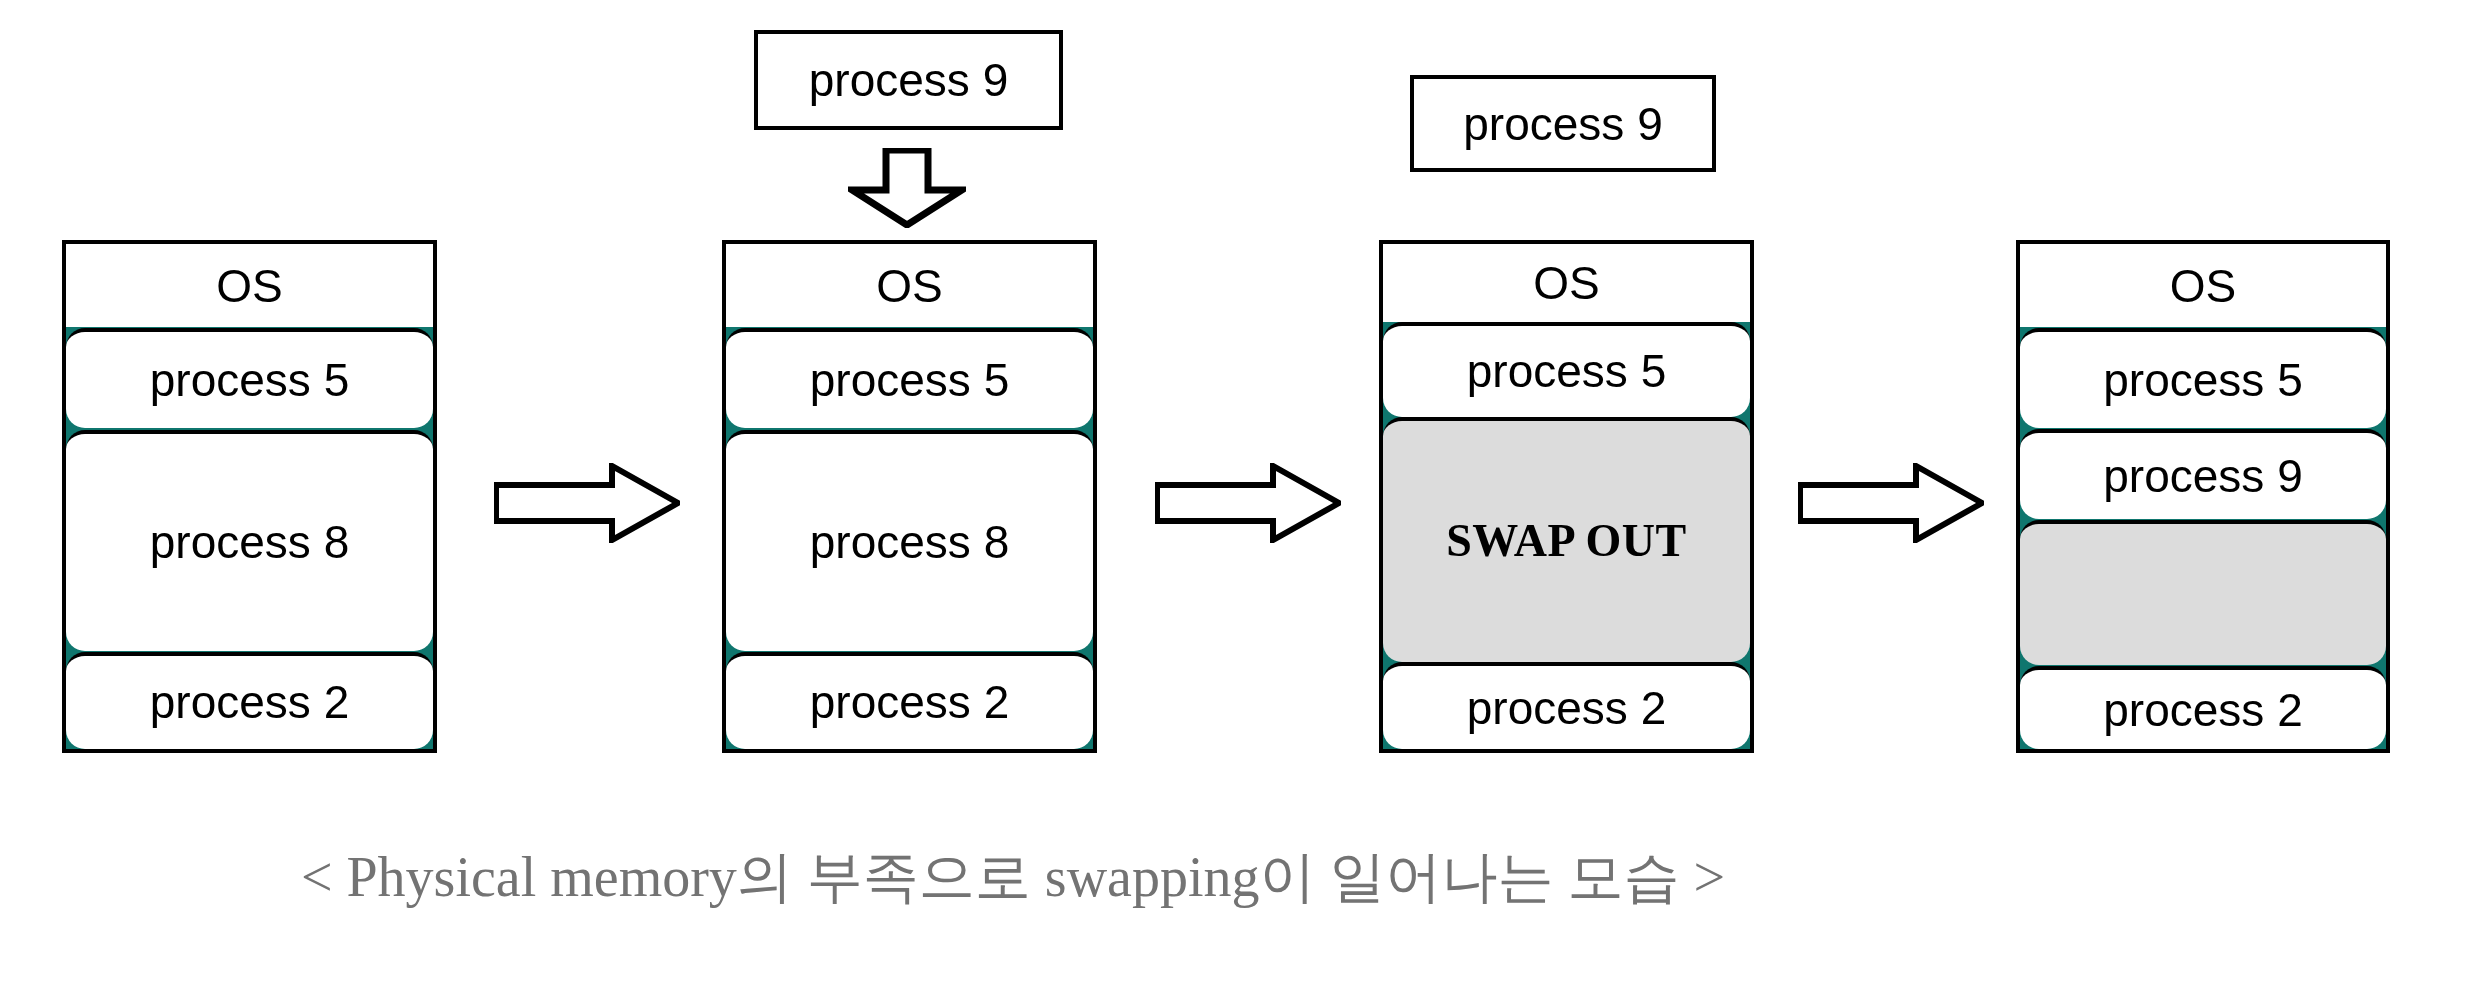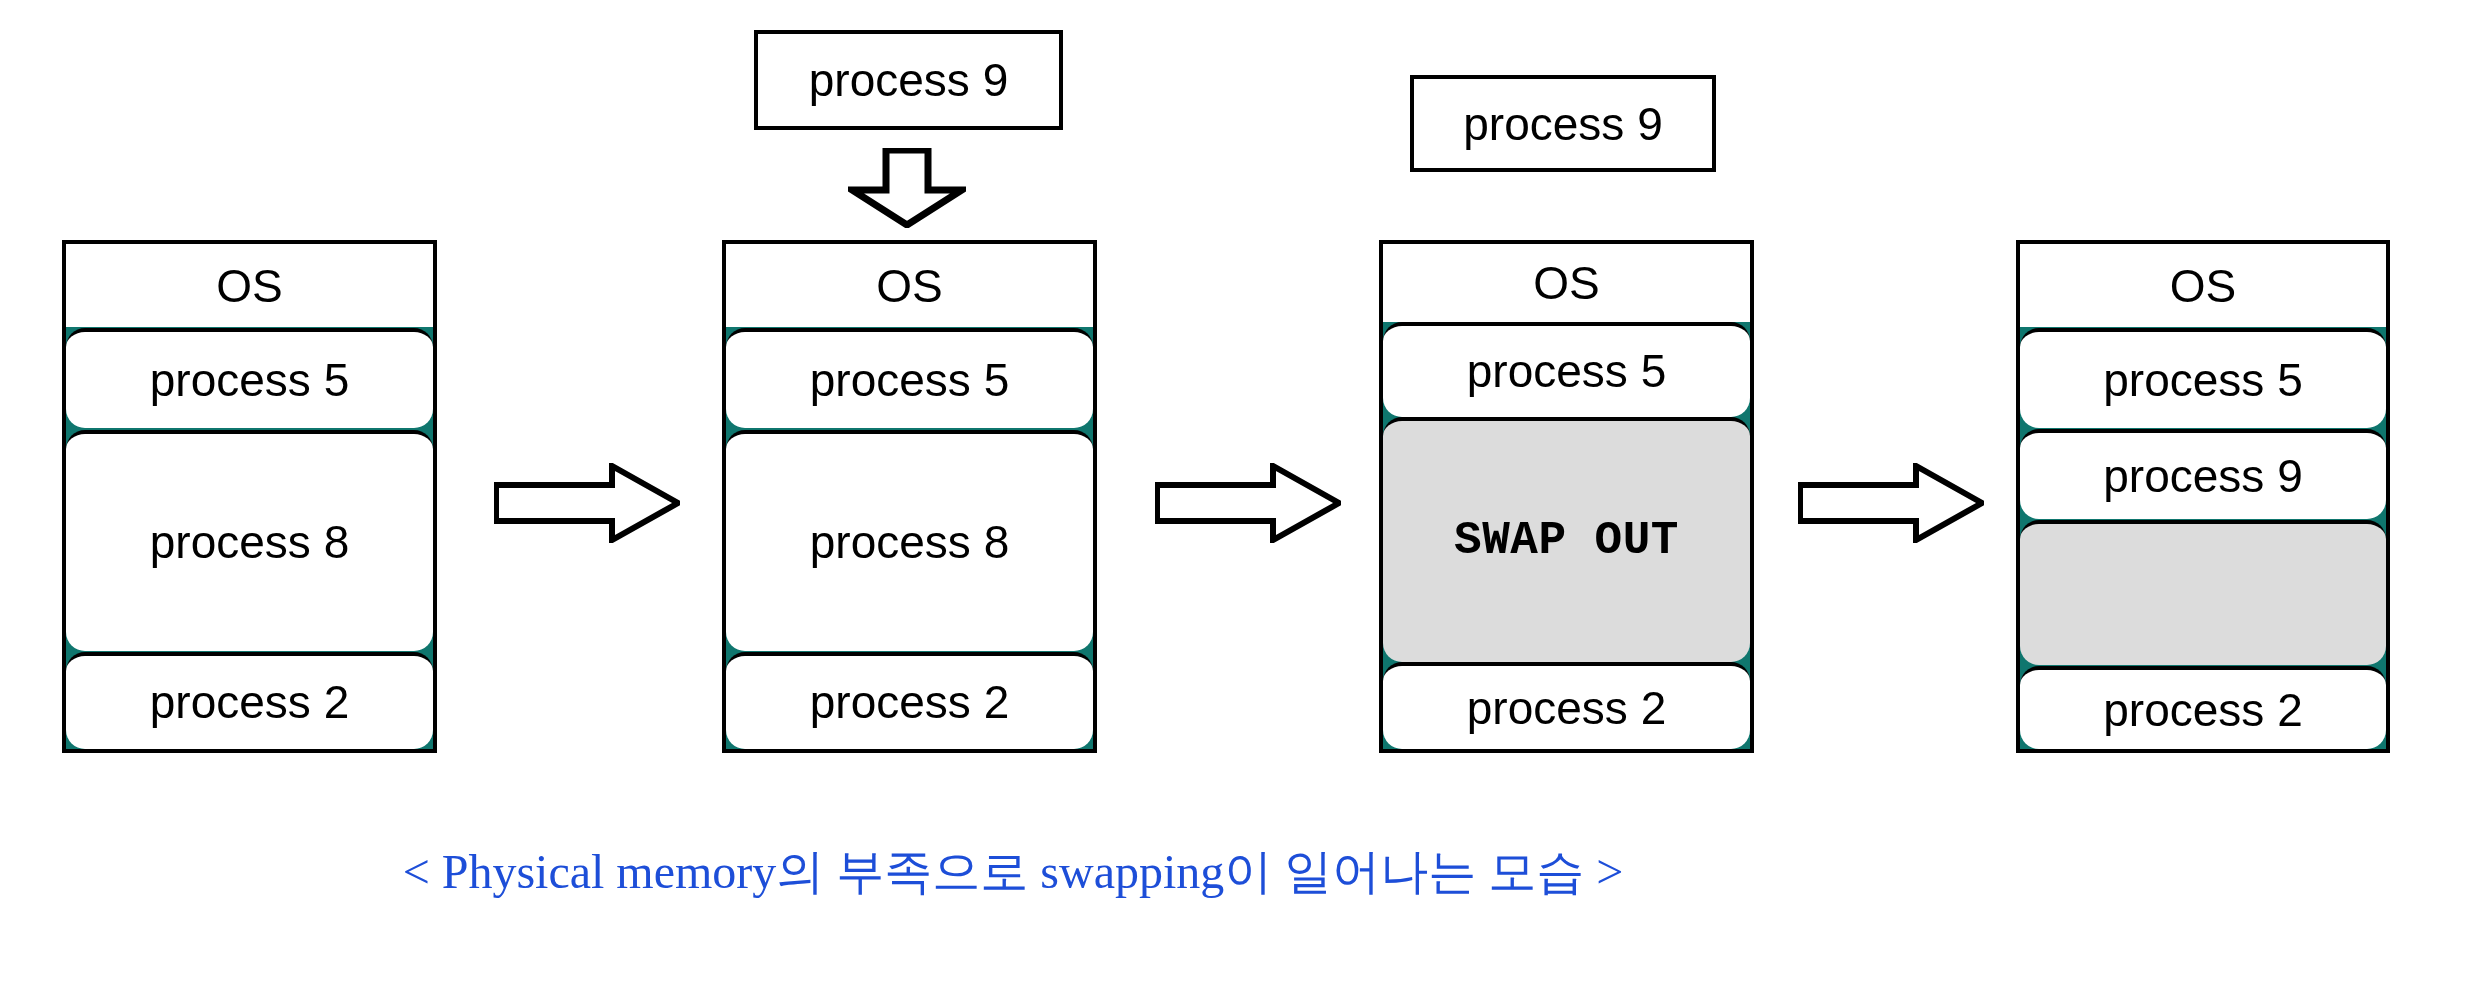--- a/index.html
+++ b/index.html
@@ -77,22 +77,22 @@
     height: 100%;
   }
 
   
   .caption {
     position: absolute;
     left: 0;
     width: 2026px;
     text-align: center;
     font-family: "Liberation Serif", serif;
-    font-size: 48px;
-    color: #1d4ed8;
+    font-size: 56px;
+    color: #737373;
     white-space: nowrap;
   }
 </style>
 </head>
 <body>
 
 <div id="canvas">
 
   <div class="mem-block" style="left:62px; top:240px; width:375px; height:513px;">
     <div class="mem-row" style="height:83px;">OS</div>
@@ -126,21 +126,21 @@
     <svg viewBox="0 0 186 80" preserveAspectRatio="none">
       <polygon points="2,22 118,22 118,3 184,40 118,77 118,58 2,58" fill="#ffffff" stroke="#000000" stroke-width="6" stroke-linejoin="miter"></polygon>
     </svg>
   </div>
 
   <div class="proc-box" style="left:1410px; top:75px; width:306px; height:97px;">process 9</div>
 
   <div class="mem-block" style="left:1379px; top:240px; width:375px; height:513px;">
     <div class="mem-row" style="height:83px;">OS</div>
     <div class="mem-row" style="height:100px;">process 5</div>
-    <div class="mem-row shaded swap-label" style="height:260px;font-family:Liberation Mono, monospace;">SWAP OUT</div>
+    <div class="mem-row shaded swap-label" style="height:260px;">SWAP OUT</div>
     <div class="mem-row" style="height:92px;">process 2</div>
   </div>
 
   <div class="arrow" style="left:1798px; top:463px; width:186px; height:80px;">
     <svg viewBox="0 0 186 80" preserveAspectRatio="none">
       <polygon points="2,22 118,22 118,3 184,40 118,77 118,58 2,58" fill="#ffffff" stroke="#000000" stroke-width="6" stroke-linejoin="miter"></polygon>
     </svg>
   </div>
 
   <div class="mem-block" style="left:2016px; top:240px; width:374px; height:513px;">

